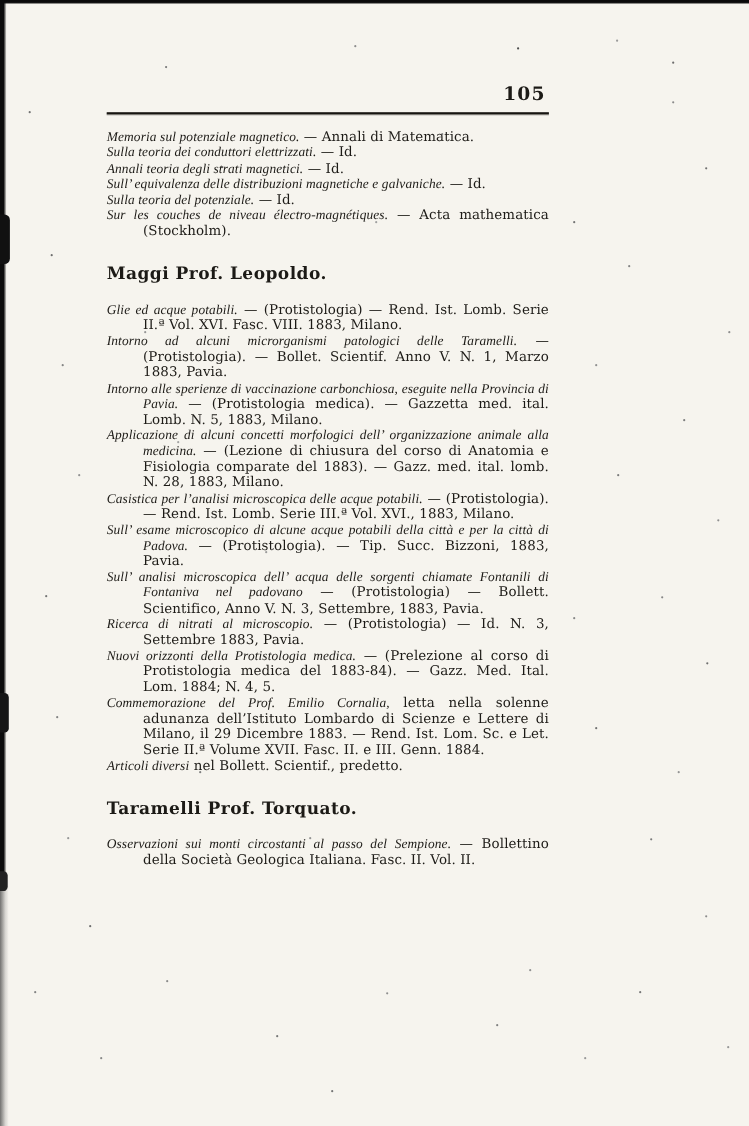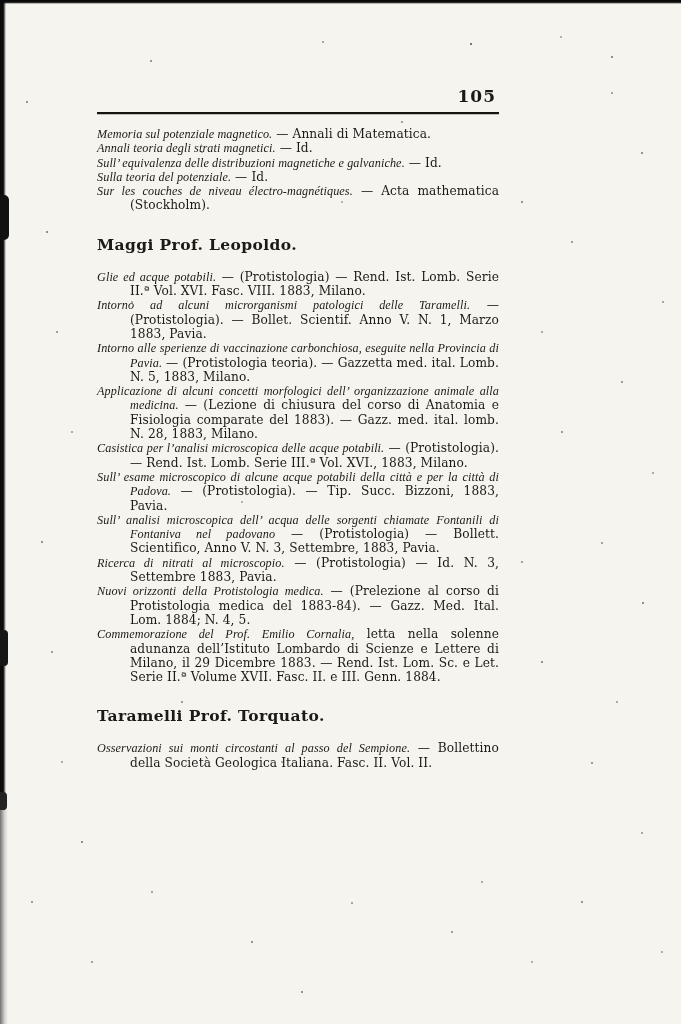--- a/index.html
+++ b/index.html
@@ -46,21 +46,21 @@
       521px 201px 0 0 #737373, 541px 331px 0 0 #909090, 561px 431px 0 0 #7c7c7c,
       521px 561px 0 0 #878787, 541px 661px 0 0 #717171, 281px 761px 0 0 #939393,
       181px 701px 0 0 #7e7e7e, 91px 961px 0 0 #888, 301px 991px 0 0 #747474,
       481px 881px 0 0 #919191, 571px 241px 0 0 #858585, 611px 56px 0 0 #6c6c6c,
       661px 951px 0 0 #989898, 31px 901px 0 0 #838383, 26px 101px 0 0 #727272,
       341px 201px 0 0 #a0a0a0, 241px 501px 0 0 #9b9b9b, 161px 401px 0 0 #a3a3a3;
   }
   
   .content {
     position: absolute;
-    left: 97px; top: 86px;
+    left: 97px; top: 76px;
     width: 402px;
   }
   .page-number {
     text-align: right;
     font-weight: bold;
     font-size: 17px;
     letter-spacing: 1px;
     padding-right: 3px;
     line-height: 20px;
   }
@@ -107,39 +107,41 @@
   <div class="edge-bump-3"></div>
   <div class="specks"></div>
 
   <div class="content">
 
     <div class="page-number">105</div>
     <div class="header-rule"></div>
 
     <div class="bib">
       <p class="entry"><span class="title">Memoria sul potenziale magnetico.</span><span> — Annali di Matematica.</span></p>
+      <p class="entry"><span class="title">Sulla teoria dei conduttori elettrizzati.</span><span> — Id.</span></p>
       <p class="entry"><span class="title">Annali teoria degli strati magnetici.</span><span> — Id.</span></p>
       <p class="entry"><span class="title">Sull’ equivalenza delle distribuzioni magnetiche e galvaniche.</span><span> — Id.</span></p>
       <p class="entry"><span class="title">Sulla teoria del potenziale.</span><span> — Id.</span></p>
       <p class="entry"><span class="title">Sur les couches de niveau électro-magnétiques.</span><span> — Acta mathematica (Stockholm).</span></p>
     </div>
 
     <h2 class="section-heading">Maggi Prof. Leopoldo.</h2>
 
     <div class="bib after-heading">
       <p class="entry"><span class="title">Glie ed acque potabili.</span><span> — (Protistologia) — Rend. Ist. Lomb. Serie II.ª Vol. XVI. Fasc. VIII. 1883, Milano.</span></p>
       <p class="entry"><span class="title">Intorno ad alcuni microrganismi patologici delle Taramelli.</span><span> — (Protistologia). — Bollet. Scientif. Anno V. N. 1, Marzo 1883, Pavia.</span></p>
-      <p class="entry"><span class="title">Intorno alle sperienze di vaccinazione carbonchiosa, eseguite nella Provincia di Pavia.</span><span> — (Protistologia teoria). — Gazzetta med. ital. Lomb. N. 5, 1883, Milano.</span></p>
+      <p class="entry"><span class="title">Intorno alle sperienze di vaccinazione carbonchiosa, eseguite nella Provincia di Pavia.</span><span> — (Protistologia medica). — Gazzetta med. ital. Lomb. N. 5, 1883, Milano.</span></p>
       <p class="entry"><span class="title">Applicazione di alcuni concetti morfologici dell’ organizzazione animale alla medicina.</span><span> — (Lezione di chiusura del corso di Anatomia e Fisiologia comparate del 1883). — Gazz. med. ital. lomb. N. 28, 1883, Milano.</span></p>
       <p class="entry"><span class="title">Casistica per l’analisi microscopica delle acque potabili.</span><span> — (Protistologia). — Rend. Ist. Lomb. Serie III.ª Vol. XVI., 1883, Milano.</span></p>
       <p class="entry"><span class="title">Sull’ esame microscopico di alcune acque potabili della città e per la città di Padova.</span><span> — (Protistologia). — Tip. Succ. Bizzoni, 1883, Pavia.</span></p>
       <p class="entry"><span class="title">Sull’ analisi microscopica dell’ acqua delle sorgenti chiamate Fontanili di Fontaniva nel padovano</span><span> — (Protistologia) — Bollett. Scientifico, Anno V. N. 3, Settembre, 1883, Pavia.</span></p>
       <p class="entry"><span class="title">Ricerca di nitrati al microscopio.</span><span> — (Protistologia) — Id. N. 3, Settembre 1883, Pavia.</span></p>
       <p class="entry"><span class="title">Nuovi orizzonti della Protistologia medica.</span><span> — (Prelezione al corso di Protistologia medica del 1883-84). — Gazz. Med. Ital. Lom. 1884; N. 4, 5.</span></p>
       <p class="entry"><span class="title">Commemorazione del Prof. Emilio Cornalia,</span><span> letta nella solenne adunanza dell’Istituto Lombardo di Scienze e Lettere di Milano, il 29 Dicembre 1883. — Rend. Ist. Lom. Sc. e Let. Serie II.ª Volume XVII. Fasc. II. e III. Genn. 1884.</span></p>
+      <p class="entry"><span class="title">Articoli diversi</span><span> nel Bollett. Scientif., predetto.</span></p>
     </div>
 
     <h2 class="section-heading">Taramelli Prof. Torquato.</h2>
 
     <div class="bib after-heading">
       <p class="entry"><span class="title">Osservazioni sui monti circostanti al passo del Sempione.</span><span> — Bollettino della Società Geologica Italiana. Fasc. II. Vol. II.</span></p>
     </div>
 
   </div>
 </div>

